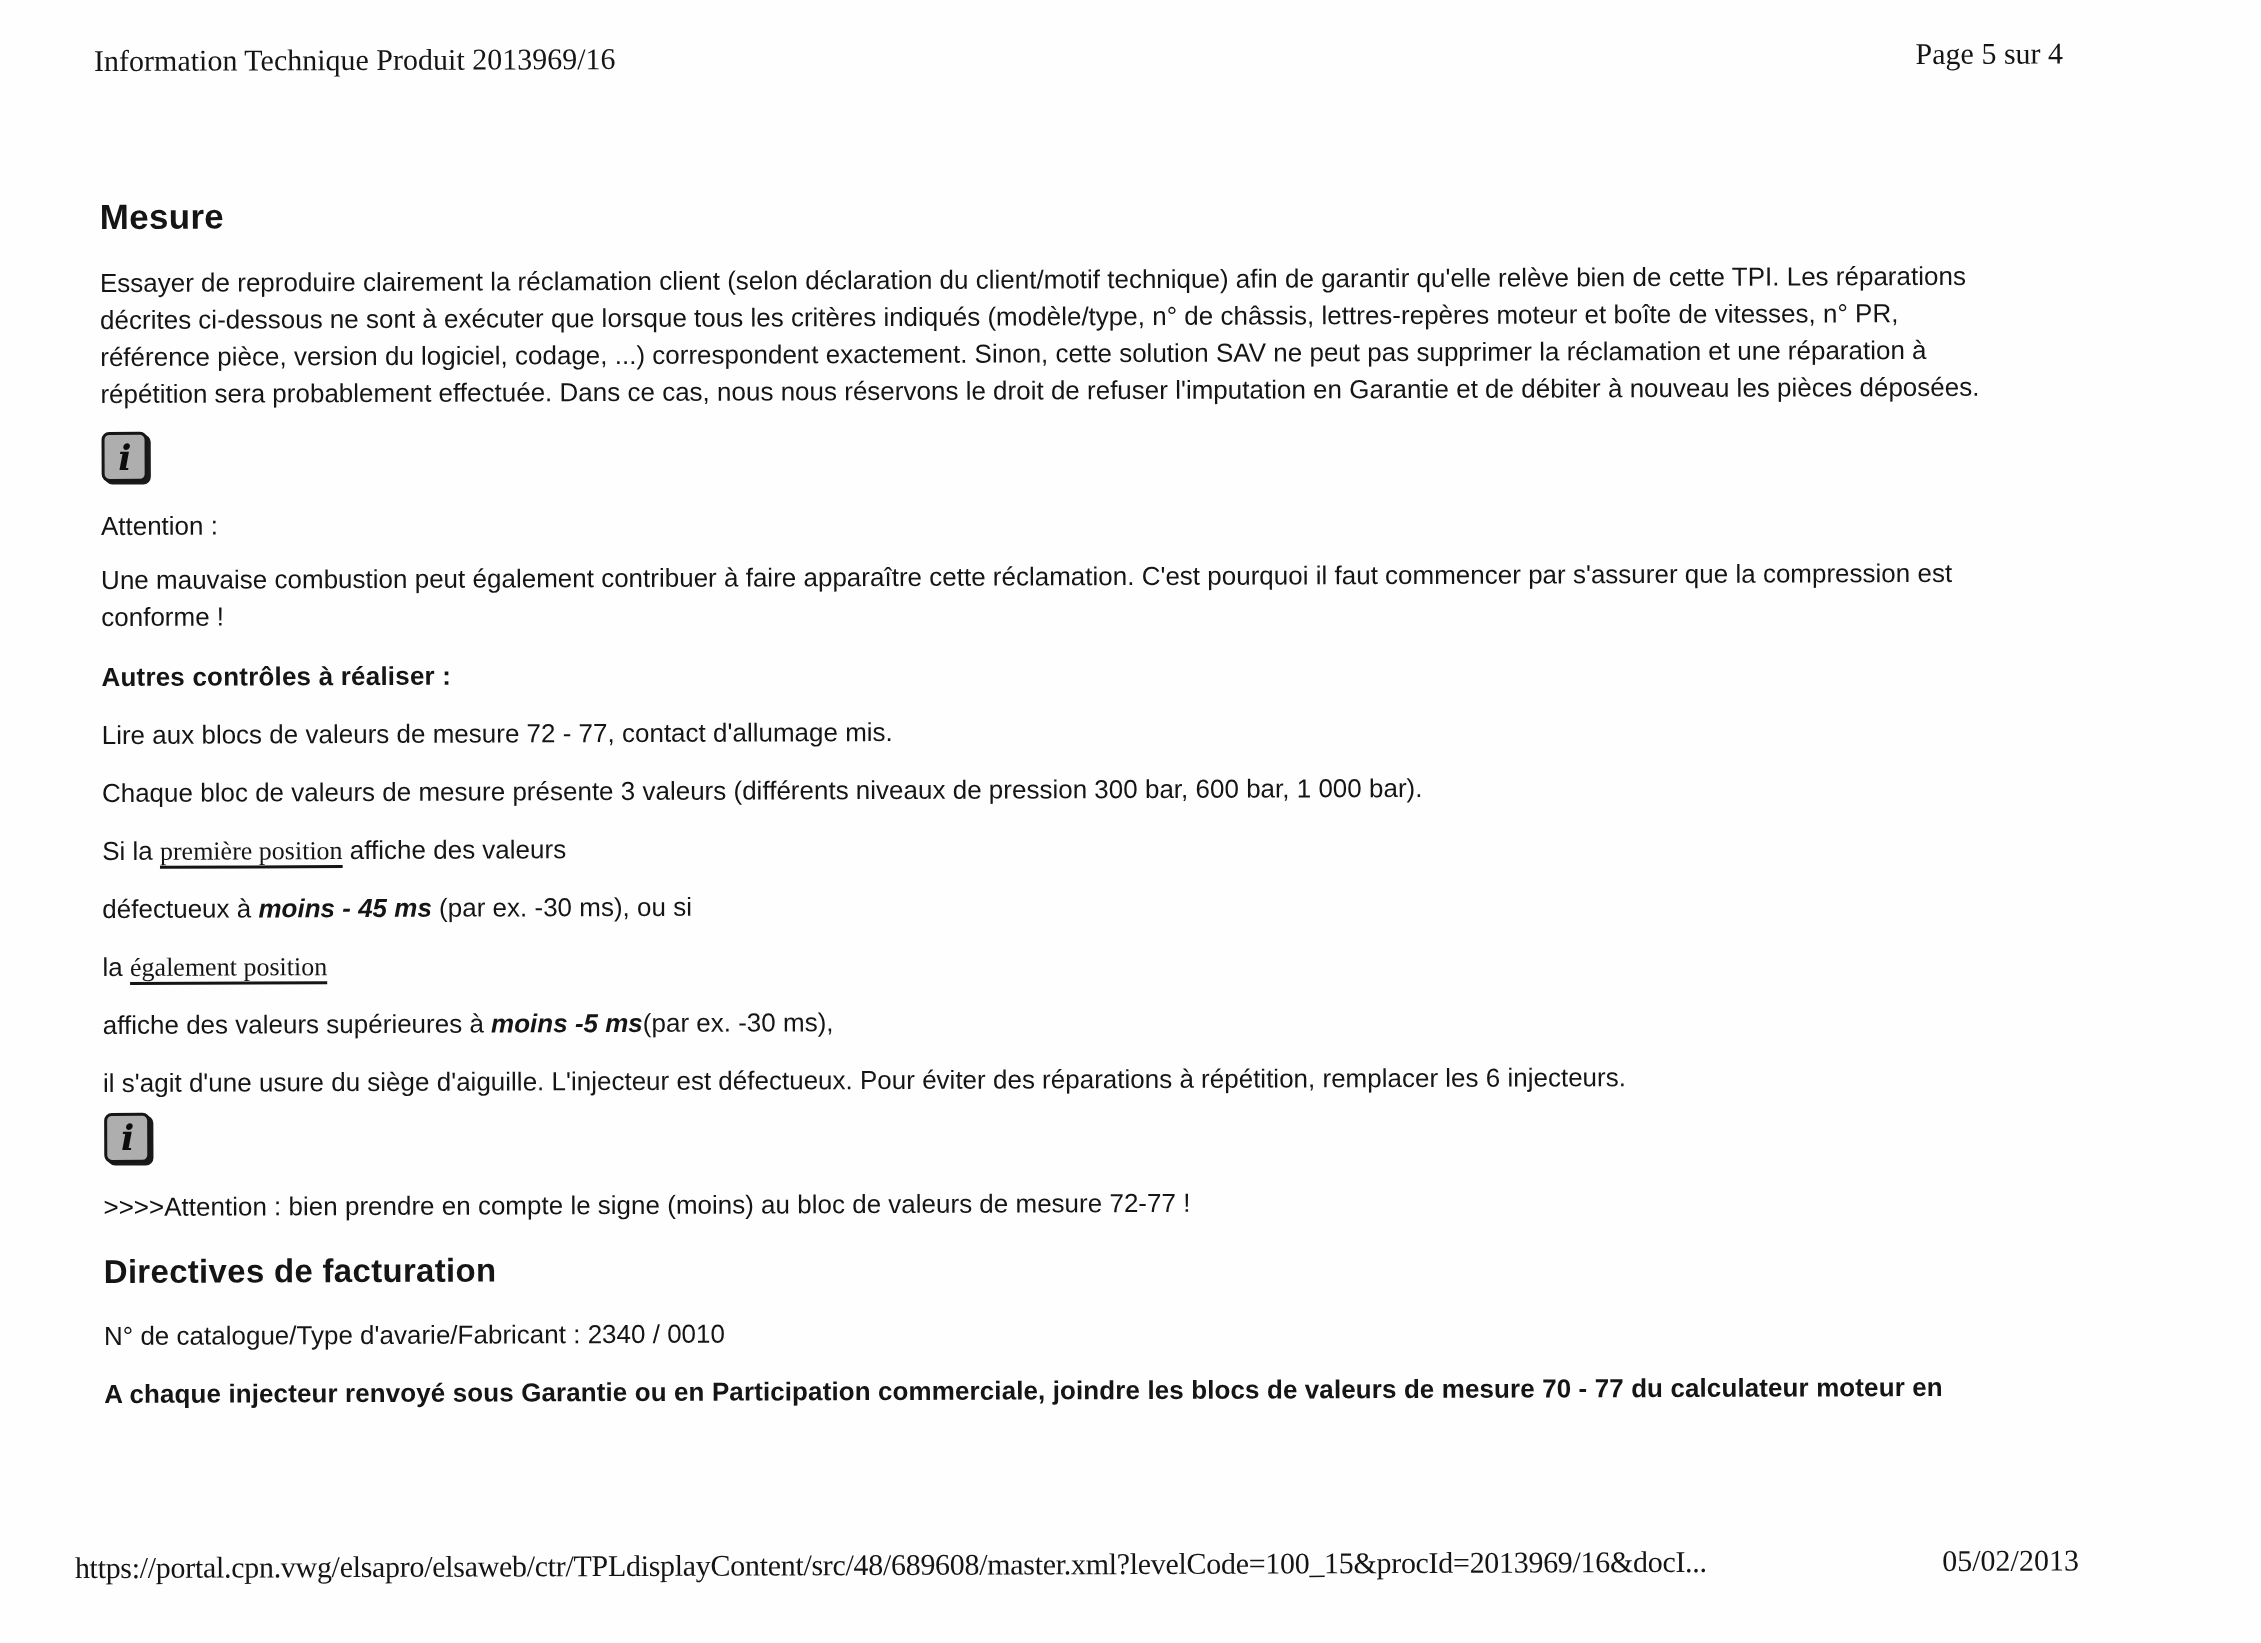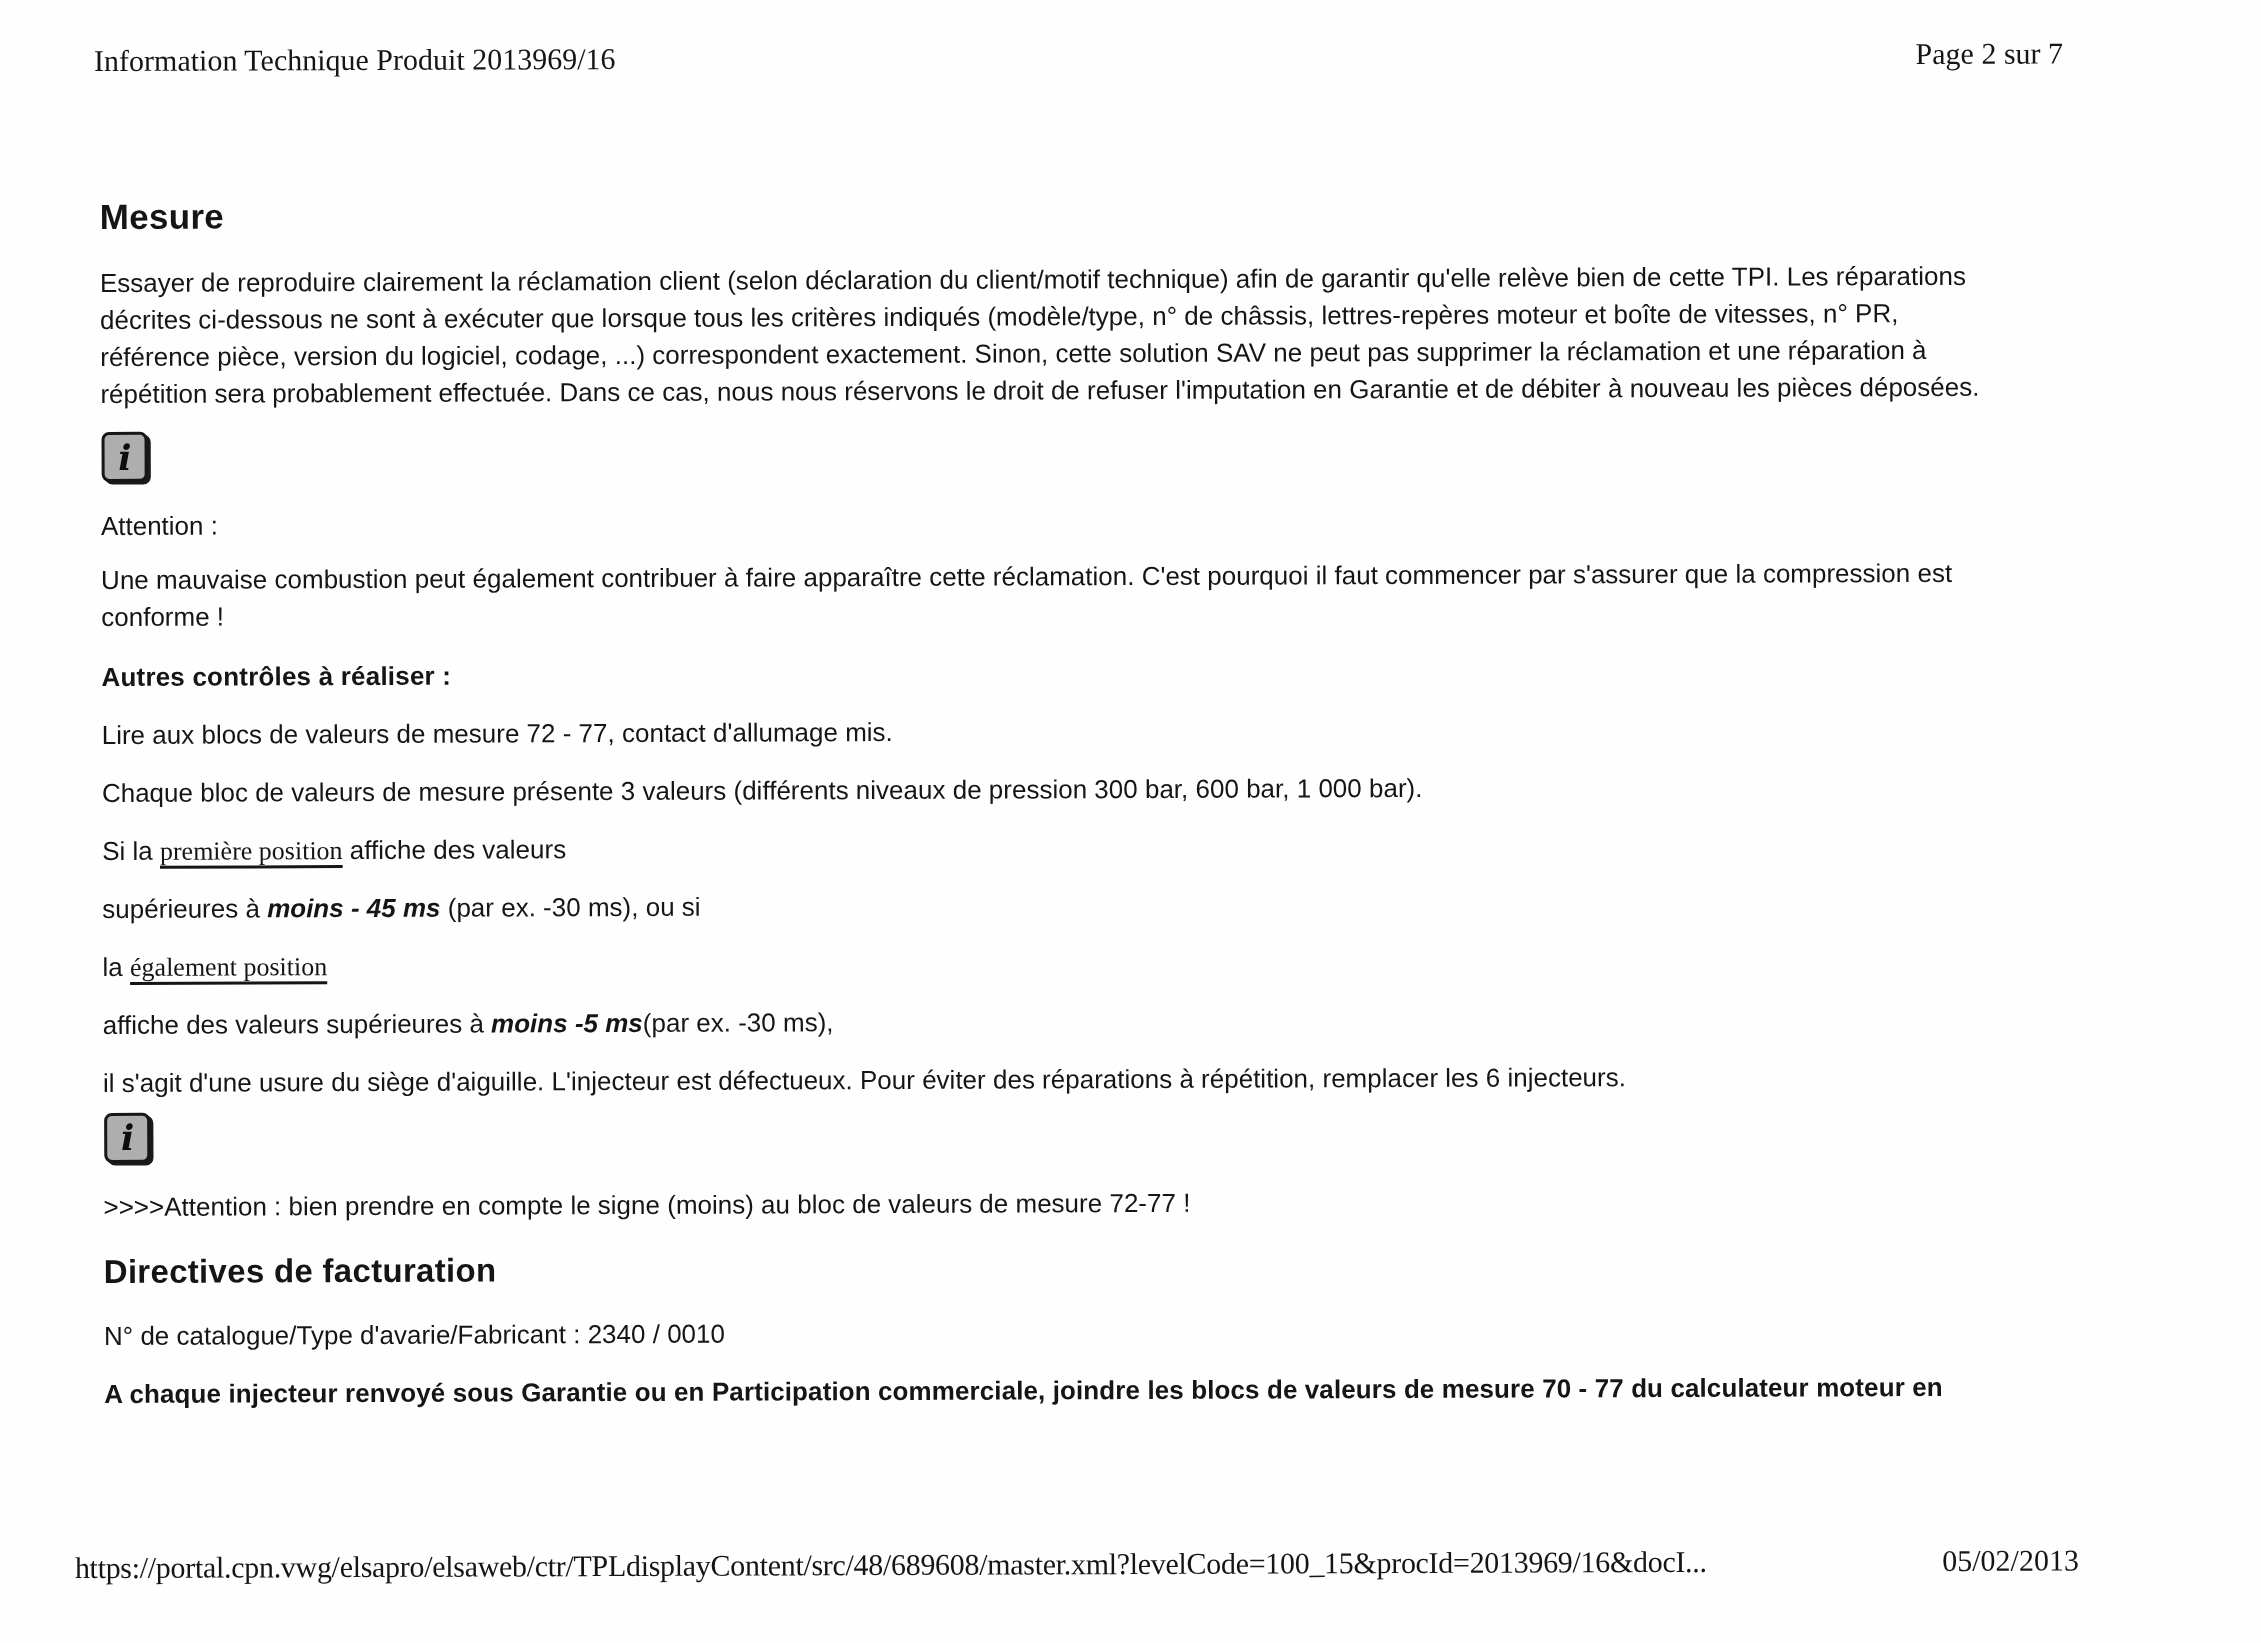--- a/index.html
+++ b/index.html
@@ -76,21 +76,21 @@
   .icon-block-2 { margin:0 0 26px 1.3px; }
 </style>
 </head>
 <body>
 
 <div class="page">
   <div class="tilt">
 
     <div class="header">
       <span>Information Technique Produit 2013969/16</span>
-      <span>Page 2 sur 7</span>
+      <span>Page 5 sur 4</span>
     </div>
 
     <div class="main">
 
       <div class="h-mesure">Mesure</div>
 
       <p class="para">Essayer de reproduire clairement la réclamation client (selon déclaration du client/motif technique) afin de garantir qu'elle relève bien de cette TPI. Les réparations décrites ci-dessous ne sont à exécuter que lorsque tous les critères indiqués (modèle/type, n° de châssis, lettres-repères moteur et boîte de vitesses, n° PR, référence pièce, version du logiciel, codage, ...) correspondent exactement. Sinon, cette solution SAV ne peut pas supprimer la réclamation et une réparation à répétition sera probablement effectuée. Dans ce cas, nous nous réservons le droit de refuser l'imputation en Garantie et de débiter à nouveau les pièces déposées.</p>
 
       <div class="info-icon icon-block-1">
         <span>i</span>
@@ -101,21 +101,21 @@
       <p class="para-att">Une mauvaise combustion peut également contribuer à faire apparaître cette réclamation. C'est pourquoi il faut commencer par s'assurer que la compression est conforme !</p>
 
       <p class="h-controls">Autres contrôles à réaliser :</p>
 
       <p class="line">Lire aux blocs de valeurs de mesure 72 - 77, contact d'allumage mis.</p>
 
       <p class="line">Chaque bloc de valeurs de mesure présente 3 valeurs (différents niveaux de pression 300 bar, 600 bar, 1 000 bar).</p>
 
       <p class="line"><span>Si la </span><span class="u-seg">première position</span><span> affiche des valeurs</span></p>
 
-      <p class="line"><span>supérieures à </span><span class="bold-seg">moins - 45 ms</span><span> (par ex. -30 ms), ou si</span></p>
+      <p class="line"><span>défectueux à </span><span class="bold-seg">moins - 45 ms</span><span> (par ex. -30 ms), ou si</span></p>
 
       <p class="line"><span>la </span><span class="u-seg">également position</span></p>
 
       <p class="line"><span>affiche des valeurs supérieures à </span><span class="bold-seg">moins -5 ms</span><span>(par ex. -30 ms),</span></p>
 
       <p class="line-tight">il s'agit d'une usure du siège d'aiguille. L'injecteur est défectueux. Pour éviter des réparations à répétition, remplacer les 6 injecteurs.</p>
 
       <div class="info-icon icon-block-2">
         <span>i</span>
       </div>

